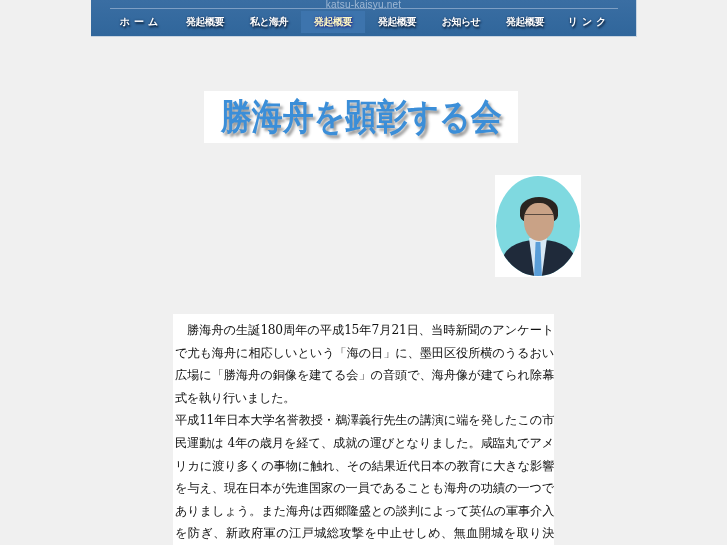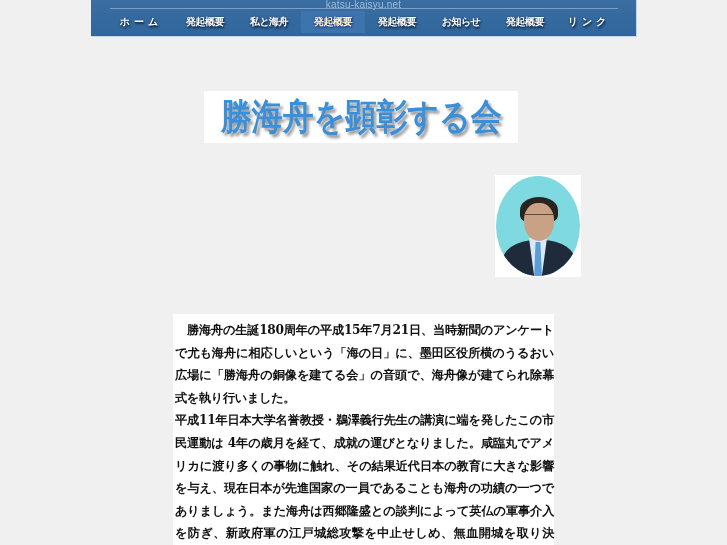--- a/index.html
+++ b/index.html
@@ -163,21 +163,21 @@
     padding: 5px 0 0 2px;
   }
   .article p {
     margin: 0;
     font-size: 12.2px;
     line-height: 22.6px;
     color: #111111;
     font-family: "DejaVu Serif", serif;
     letter-spacing: -0.35px;
     text-align: justify;
-    font-weight: 700;
+    font-weight: 400;
   }
   .article p.indent { text-indent: 12px; }
 </style>
 </head>
 <body>
 
 <div class="page">
 
   <div class="nav">
     <div class="domain-label">katsu-kaisyu.net</div>

